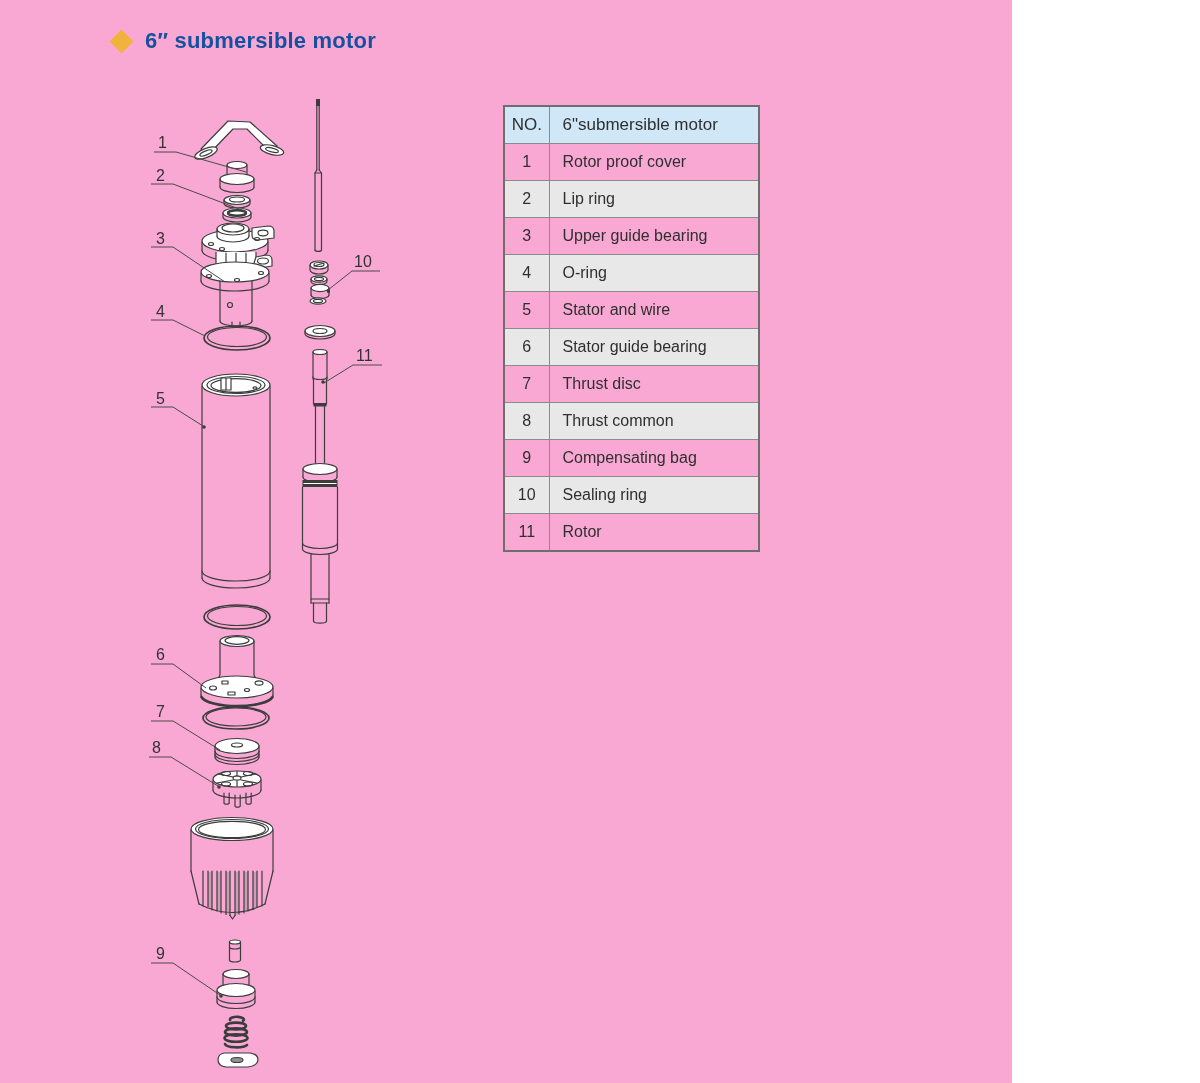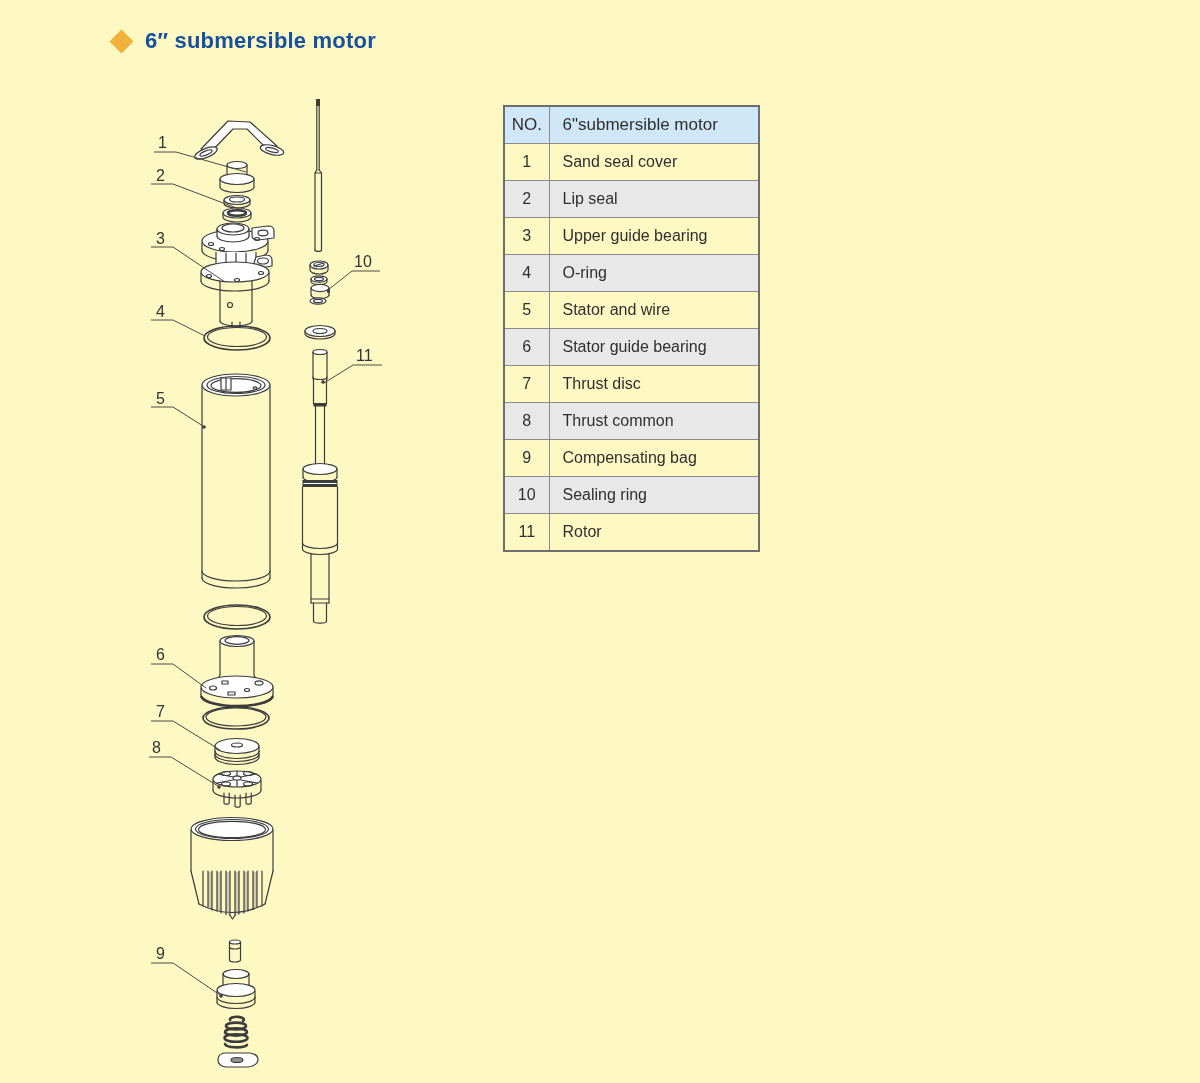--- a/index.html
+++ b/index.html
@@ -1,17 +1,17 @@
 <!DOCTYPE html>
 <html style="--color-diamond: #F0B23C; --color-title: #17509E; --color-line: #3C3C3C; --color-table_header_bg: #CFE7F7; --color-row_alt_bg: #E8E8E8; --color-table_border: #8B8B8B;"><head>
 <meta charset="utf-8">
 <style>
   html,body { margin:0; padding:0; background:#fff; }
   .page {
-    position:relative; width:1200px; height:1083px; background:#fef9c3;
+    position:relative; width:1012px; height:1083px; background:#f9a8d4;
     font-family:"Liberation Sans", sans-serif; overflow:hidden;
   }
   
   .diamond {
     position:absolute; left:113px; top:33px; width:17px; height:17px;
     transform:rotate(45deg); background:var(--color-diamond,#F0B23C);
   }
   .title {
     position:absolute; left:145px; top:26px; font-size:22px; font-weight:bold;
     color:var(--color-title,#17509E); line-height:29px; letter-spacing:.2px;
@@ -346,25 +346,25 @@
       </colgroup>
     <thead>
       <tr>
         <th class="no">NO.</th>
         <th class="nm">6"submersible motor</th>
       </tr>
     </thead>
     <tbody>
       <tr>
           <td class="no">1</td>
-          <td class="nm">Sand seal cover</td>
+          <td class="nm">Rotor proof cover</td>
         </tr>
       <tr>
           <td class="no">2</td>
-          <td class="nm">Lip seal</td>
+          <td class="nm">Lip ring</td>
         </tr>
       <tr>
           <td class="no">3</td>
           <td class="nm">Upper guide bearing</td>
         </tr>
       <tr>
           <td class="no">4</td>
           <td class="nm">O-ring</td>
         </tr>
       <tr>

